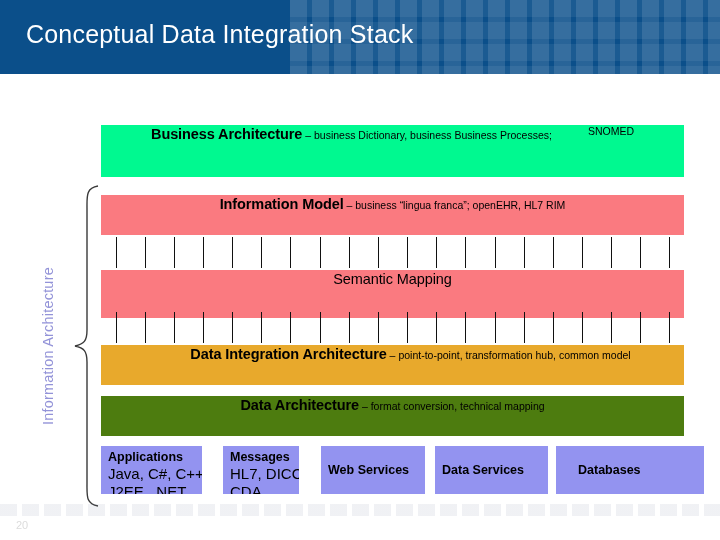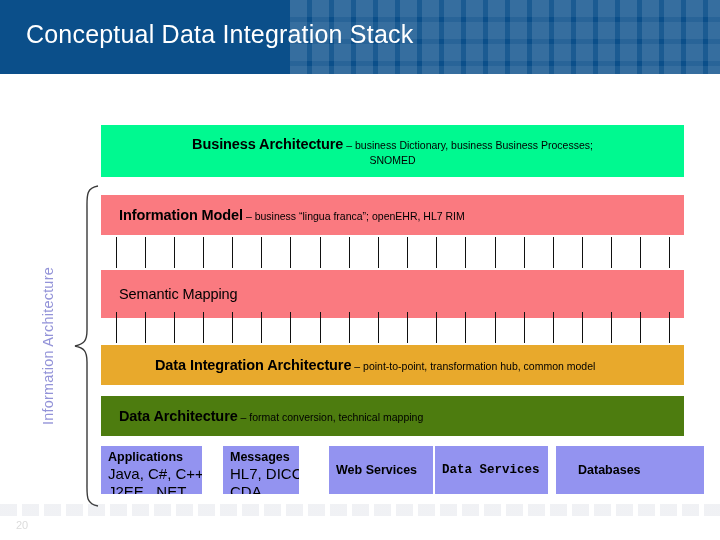--- a/index.html
+++ b/index.html
@@ -62,21 +62,21 @@
     left: 0; top: 74px;
     width: 720px; height: 430px;
   }
 
   .layer-bar {
     position: absolute;
     left: 101px;
     width: 583px;
     box-sizing: border-box;
     display: flex;
-    flex-direction: column;
+    flex-direction: row;
     justify-content: center;
     color: #000000;
   }
   .layer-line {
     padding: 0 18px;
     line-height: 1.18;
     white-space: nowrap;
   }
   .layer-line.centered { text-align: center; }
   .bar-title {
@@ -143,21 +143,21 @@
     line-height: 1.22;
     white-space: nowrap;
   }
   .bottom-box.vcenter {
     display: flex;
     align-items: center;
     padding-top: 0;
   }
   #box-applications { left: 0px;   width: 101px; }
   #box-messages     { left: 122px; width: 76px; }
-  #box-webservices  { left: 228px; width: 104px; }
+  #box-webservices  { left: 220px; width: 104px; }
   #box-dataservices { left: 334px; width: 113px; }
   #box-databases    { left: 455px; width: 148px; }
 
   
   #brace-label {
     position: absolute;
     left: 37px;
     top: 112px;
     width: 22px;
     height: 320px;
@@ -312,21 +312,21 @@
     <div class="bottom-box" id="box-messages" style="background: rgb(147, 147, 240);">
       <div class="bb-title">Messages</div>
       <div class="bb-sub">HL7, DICOM,</div>
       <div class="bb-sub">CDA</div>
     </div>
 
     <div class="bottom-box vcenter" id="box-webservices" style="background: rgb(147, 147, 240);">
       <div class="bb-title">Web Services</div>
     </div>
 
-    <div class="bottom-box vcenter" id="box-dataservices" style="background: rgb(147, 147, 240); font-family: Liberation Mono, monospace;">
+    <div class="bottom-box vcenter" id="box-dataservices" style="background: rgb(147, 147, 240);">
       <div class="bb-title">Data Services</div>
     </div>
 
     <div class="bottom-box vcenter" id="box-databases" style="padding-left: 22px; background: rgb(147, 147, 240);">
       <div class="bb-title">Databases</div>
     </div>
 
   </div>
 </div>
 

